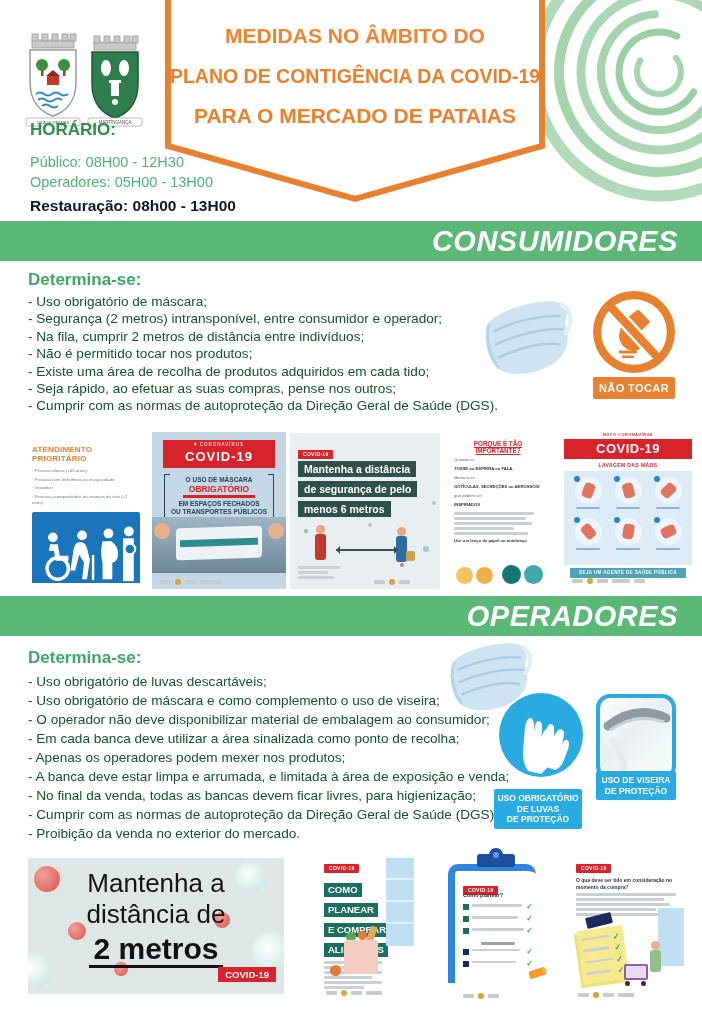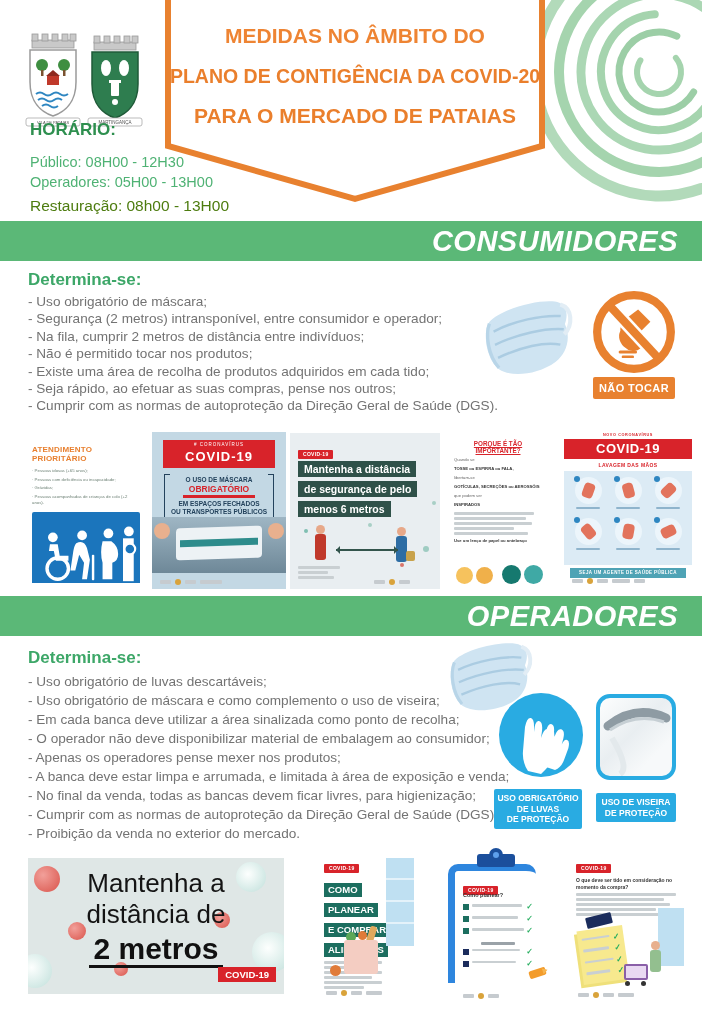--- a/index.html
+++ b/index.html
@@ -13,30 +13,30 @@
   .badge-svg{position:absolute;left:158px;top:0}
   .banner-title{position:absolute;left:166px;top:24px;width:378px;text-align:center;
                 color:#EE8433;font-weight:bold;line-height:24px}
   .banner-title .l1{font-size:21px;display:block;margin-bottom:16px}
   .banner-title .l2{font-size:19.5px;display:block;margin-bottom:16px;color:#EA7F2C}
   .banner-title .l3{font-size:21px;display:block;color:#EA7F2C}
   .crest{position:absolute}
   .horario{position:absolute;left:30px;top:120px;width:280px}
   .horario .hh{font-size:17px;font-weight:bold;color:#2E8F4F;margin-bottom:12px}
   .horario .hl{font-size:14.5px;color:#4FB274;line-height:20px}
-  .horario .hr{font-size:15.5px;font-weight:normal;color:#4d7c0f;margin-top:5px}
+  .horario .hr{font-size:15.5px;font-weight:bold;color:#0f172a;margin-top:5px}
 
   
   .band{position:absolute;left:0;width:702px;height:40px;background:#5BB877;color:#fff;
         font-style:italic;font-weight:bold;font-size:29px;line-height:40px;text-align:right;
         padding-right:24px;letter-spacing:.5px}
 
   
   .determina{position:absolute;left:28px;font-size:17px;font-weight:bold;color:#3DA768}
-  .rules{position:absolute;left:28px;color:#737373;font-size:13.6px}
+  .rules{position:absolute;left:28px;color:#14532d;font-size:13.6px}
   .rules .li{white-space:nowrap}
   .rules.c .li{line-height:17.4px}
   .rules.o .li{line-height:19px}
 
   
   .nt-badge{position:absolute;left:593px;top:377px;width:82px;height:22px;background:#E8812F;
             color:#fff;font-weight:bold;font-size:11px;text-align:center;line-height:22px;
             border-radius:2px;letter-spacing:.4px}
   .ppe-badge{position:absolute;background:#29ABE2;color:#fff;font-weight:bold;text-align:center;
              font-size:8.5px;line-height:10.5px;padding:4px 2px;border-radius:2px}
@@ -184,21 +184,21 @@
       <circle cx="122" cy="72" r="100" stroke-width="10" pathLength="100" stroke-dasharray="82 18" transform="rotate(10 122 72)"></circle>
       <circle cx="122" cy="72" r="124" stroke-width="11" pathLength="100" stroke-dasharray="84 16" transform="rotate(70 122 72)" stroke="#B2DABA"></circle>
     </g>
   </svg>
 
   <svg class="badge-svg" width="394" height="208" viewBox="0 0 394 208">
     <polygon points="10,-8 384,-8 384,146 197,199 10,146" fill="#ffffff" stroke="#E8812F" stroke-width="6"></polygon>
   </svg>
   <div class="banner-title">
     <span class="l1">MEDIDAS NO ÂMBITO DO</span>
-    <span class="l2">PLANO DE CONTIGÊNCIA DA COVID-20</span>
+    <span class="l2">PLANO DE CONTIGÊNCIA DA COVID-19</span>
     <span class="l3">PARA O MERCADO DE PATAIAS</span>
   </div>
 
   <div class="crest" style="left:24px;top:32px">
     <svg width="58" height="96" viewBox="0 0 58 96">
       <g fill="#C9C9C9" stroke="#9a9a9a" stroke-width="0.8">
         <rect x="8" y="8" width="42" height="8"></rect>
         <rect x="8" y="2" width="6" height="7"></rect>
           <rect x="18" y="2" width="6" height="7"></rect>
         <rect x="28" y="2" width="6" height="7"></rect>
@@ -453,23 +453,23 @@
         <i></i>
       </div>
   </div>
 
   <div class="band" style="top:596px"><span>OPERADORES</span></div>
 
   <div class="determina" style="top:648px">Determina-se:</div>
   <div class="rules o" style="top:672px;width:480px">
     <div class="li">- Uso obrigatório de luvas descartáveis;</div>
     <div class="li">- Uso obrigatório de máscara e como complemento o uso de viseira;</div>
+    <div class="li">- O operador não deve disponibilizar material de embalagem ao consumidor;</div>
     <div class="li">- Em cada banca deve utilizar a área sinalizada como ponto de recolha;</div>
-    <div class="li">- O operador não deve disponibilizar material de embalagem ao consumidor;</div>
-    <div class="li">- Apenas os operadores pense mexer nos produtos;</div>
+    <div class="li">- Apenas os operadores podem mexer nos produtos;</div>
     <div class="li">- A banca deve estar limpa e arrumada, e limitada à área de exposição e venda;</div>
     <div class="li">- No final da venda, todas as bancas devem ficar livres, para higienização;</div>
     <div class="li">- Cumprir com as normas de autoproteção da Direção Geral de Saúde (DGS);</div>
     <div class="li">- Proibição da venda no exterior do mercado.</div>
   </div>
 
   <div class="mask" style="left:440px;top:638px;transform:rotate(-4deg)">
     <svg width="100" height="78" viewBox="0 0 120 100">
       <path d="M16,26 C34,10 88,4 102,12 C112,18 110,30 106,38 C112,56 104,74 90,82 C66,96 34,94 22,84 C8,72 6,38 16,26 Z" fill="#CFE4F2"></path>
       <path d="M20,38 C45,28 80,24 102,28" stroke="#ABCCE2" stroke-width="3" fill="none"></path>
@@ -496,21 +496,21 @@
       <path d="M10,32 Q36,14 64,24" stroke="#C6CFD4" stroke-width="3" fill="none"></path>
       <path d="M12,40 Q30,70 20,76" stroke="#E3E9EC" stroke-width="6" fill="none"></path>
     </svg>
   </div>
 
   <div class="ppe-badge" style="left:494px;top:789px;width:88px">
     <span>USO OBRIGATÓRIO</span><br>
     <span>DE LUVAS</span><br>
     <span>DE PROTEÇÃO</span>
   </div>
-  <div class="ppe-badge" style="left:596px;top:793px;width:80px">
+  <div class="ppe-badge" style="left:596px;top:771px;width:80px">
     <span>USO DE VISEIRA</span><br>
     <span>DE PROTEÇÃO</span>
   </div>
 
   <div class="distance">
     <div class="vb" style="left:6px;top:8px;width:26px;height:26px;background:radial-gradient(circle at 35% 35%,#F2A09A,#D9534A)"></div>
     <div class="vb" style="left:40px;top:64px;width:18px;height:18px;background:radial-gradient(circle at 35% 35%,#F2A09A,#D9534A)"></div>
     <div class="vb" style="left:-10px;top:96px;width:34px;height:34px;background:radial-gradient(circle at 40% 40%,#FDFFFE,#BFDFDA)"></div>
     <div class="vb" style="right:18px;top:4px;width:30px;height:30px;background:radial-gradient(circle at 40% 40%,#FDFFFE,#BFDFDA)"></div>
     <div class="vb" style="right:54px;top:54px;width:16px;height:16px;background:radial-gradient(circle at 35% 35%,#F2A09A,#D9534A)"></div>

